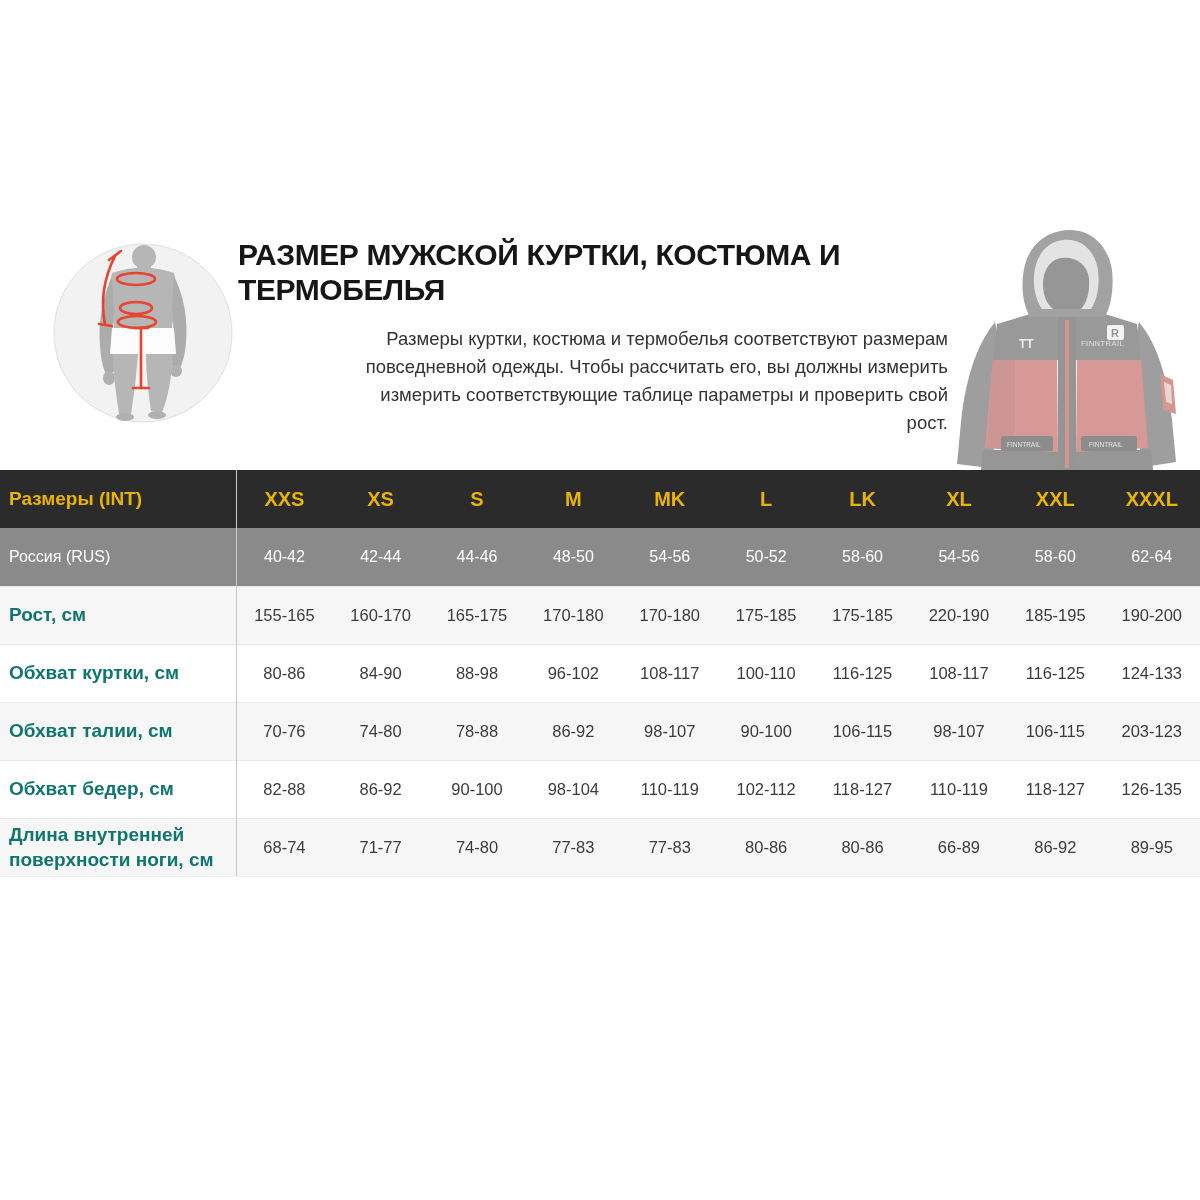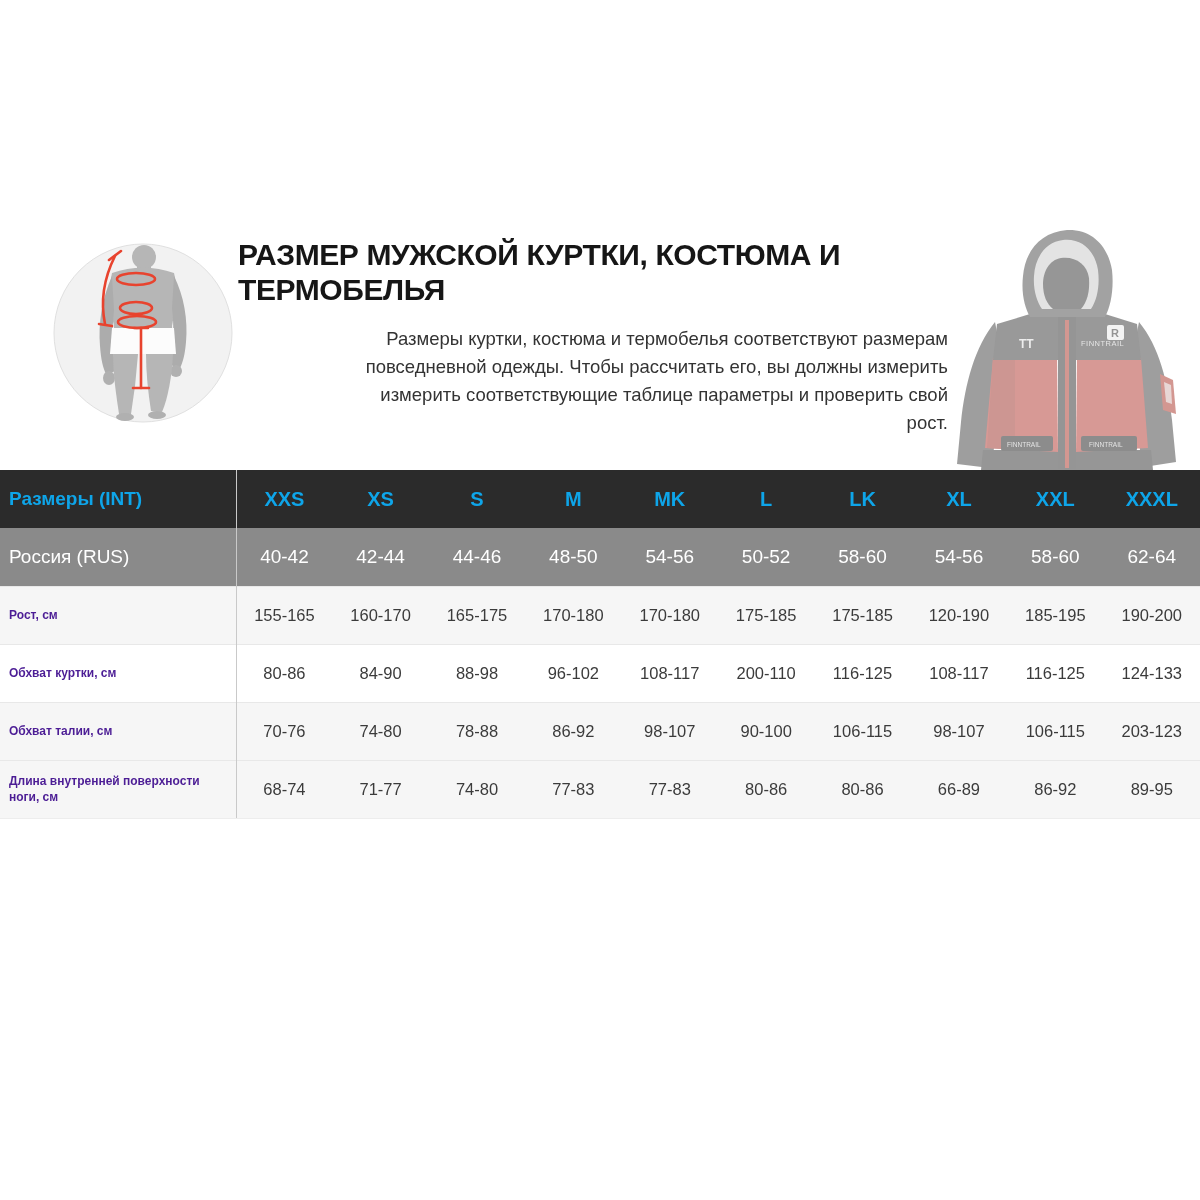--- a/index.html
+++ b/index.html
@@ -62,45 +62,45 @@
     width: 236px;
     text-align: left;
     padding-left: 9px;
     padding-right: 14px;
     border-right: 1px solid #c9c9c9;
     box-sizing: border-box;
   }
   
   .size-table thead th {
     background: #2b2b2b;
-    color: #0ea5e9;
+    color: #eab308;
     height: 58px;
     font-size: 20px;
     font-weight: 700;
   }
   .size-table thead th.corner { font-size: 19px; }
   
   .size-table .region-row th, .size-table .region-row td {
     background: #8a8a8a;
     color: #ffffff;
     height: 58px;
-    font-size: 19px;
+    font-size: 16px;
   }
   
   .size-table .data-row th, .size-table .data-row td {
     height: 57px;
     font-size: 16.5px;
     color: #3b3b3b;
     background: #ffffff;
     border-top: 1px solid #e8e8e8;
   }
   .size-table .data-row .row-label {
     font-weight: 700;
-    color: #4c1d95;
-    font-size: 12px;
+    color: #0f766e;
+    font-size: 19px;
     line-height: 1.3;
   }
   .size-table .data-row.stripe th, .size-table .data-row.stripe td {
     background: #f6f6f6;
   }
   .size-table tbody tr:last-child th, .size-table tbody tr:last-child td {
     border-bottom: 1px solid #ededed;
   }
 </style>
 </head>
@@ -218,50 +218,63 @@
         </tr>
         <tr class="data-row stripe">
           <th class="row-label">Рост, см</th>
           <td>155-165</td>
           <td>160-170</td>
           <td>165-175</td>
           <td>170-180</td>
           <td>170-180</td>
           <td>175-185</td>
           <td>175-185</td>
-          <td>120-190</td>
+          <td>220-190</td>
           <td>185-195</td>
           <td>190-200</td>
         </tr>
         <tr class="data-row">
           <th class="row-label">Обхват куртки, см</th>
           <td>80-86</td>
           <td>84-90</td>
           <td>88-98</td>
           <td>96-102</td>
           <td>108-117</td>
-          <td>200-110</td>
+          <td>100-110</td>
           <td>116-125</td>
           <td>108-117</td>
           <td>116-125</td>
           <td>124-133</td>
         </tr>
         <tr class="data-row stripe">
           <th class="row-label">Обхват талии, см</th>
           <td>70-76</td>
           <td>74-80</td>
           <td>78-88</td>
           <td>86-92</td>
           <td>98-107</td>
           <td>90-100</td>
           <td>106-115</td>
           <td>98-107</td>
           <td>106-115</td>
           <td>203-123</td>
         </tr>
+        <tr class="data-row">
+          <th class="row-label">Обхват бедер, см</th>
+          <td>82-88</td>
+          <td>86-92</td>
+          <td>90-100</td>
+          <td>98-104</td>
+          <td>110-119</td>
+          <td>102-112</td>
+          <td>118-127</td>
+          <td>110-119</td>
+          <td>118-127</td>
+          <td>126-135</td>
+        </tr>
         <tr class="data-row stripe">
           <th class="row-label">Длина внутренней поверхности ноги, см</th>
           <td>68-74</td>
           <td>71-77</td>
           <td>74-80</td>
           <td>77-83</td>
           <td>77-83</td>
           <td>80-86</td>
           <td>80-86</td>
           <td>66-89</td>

